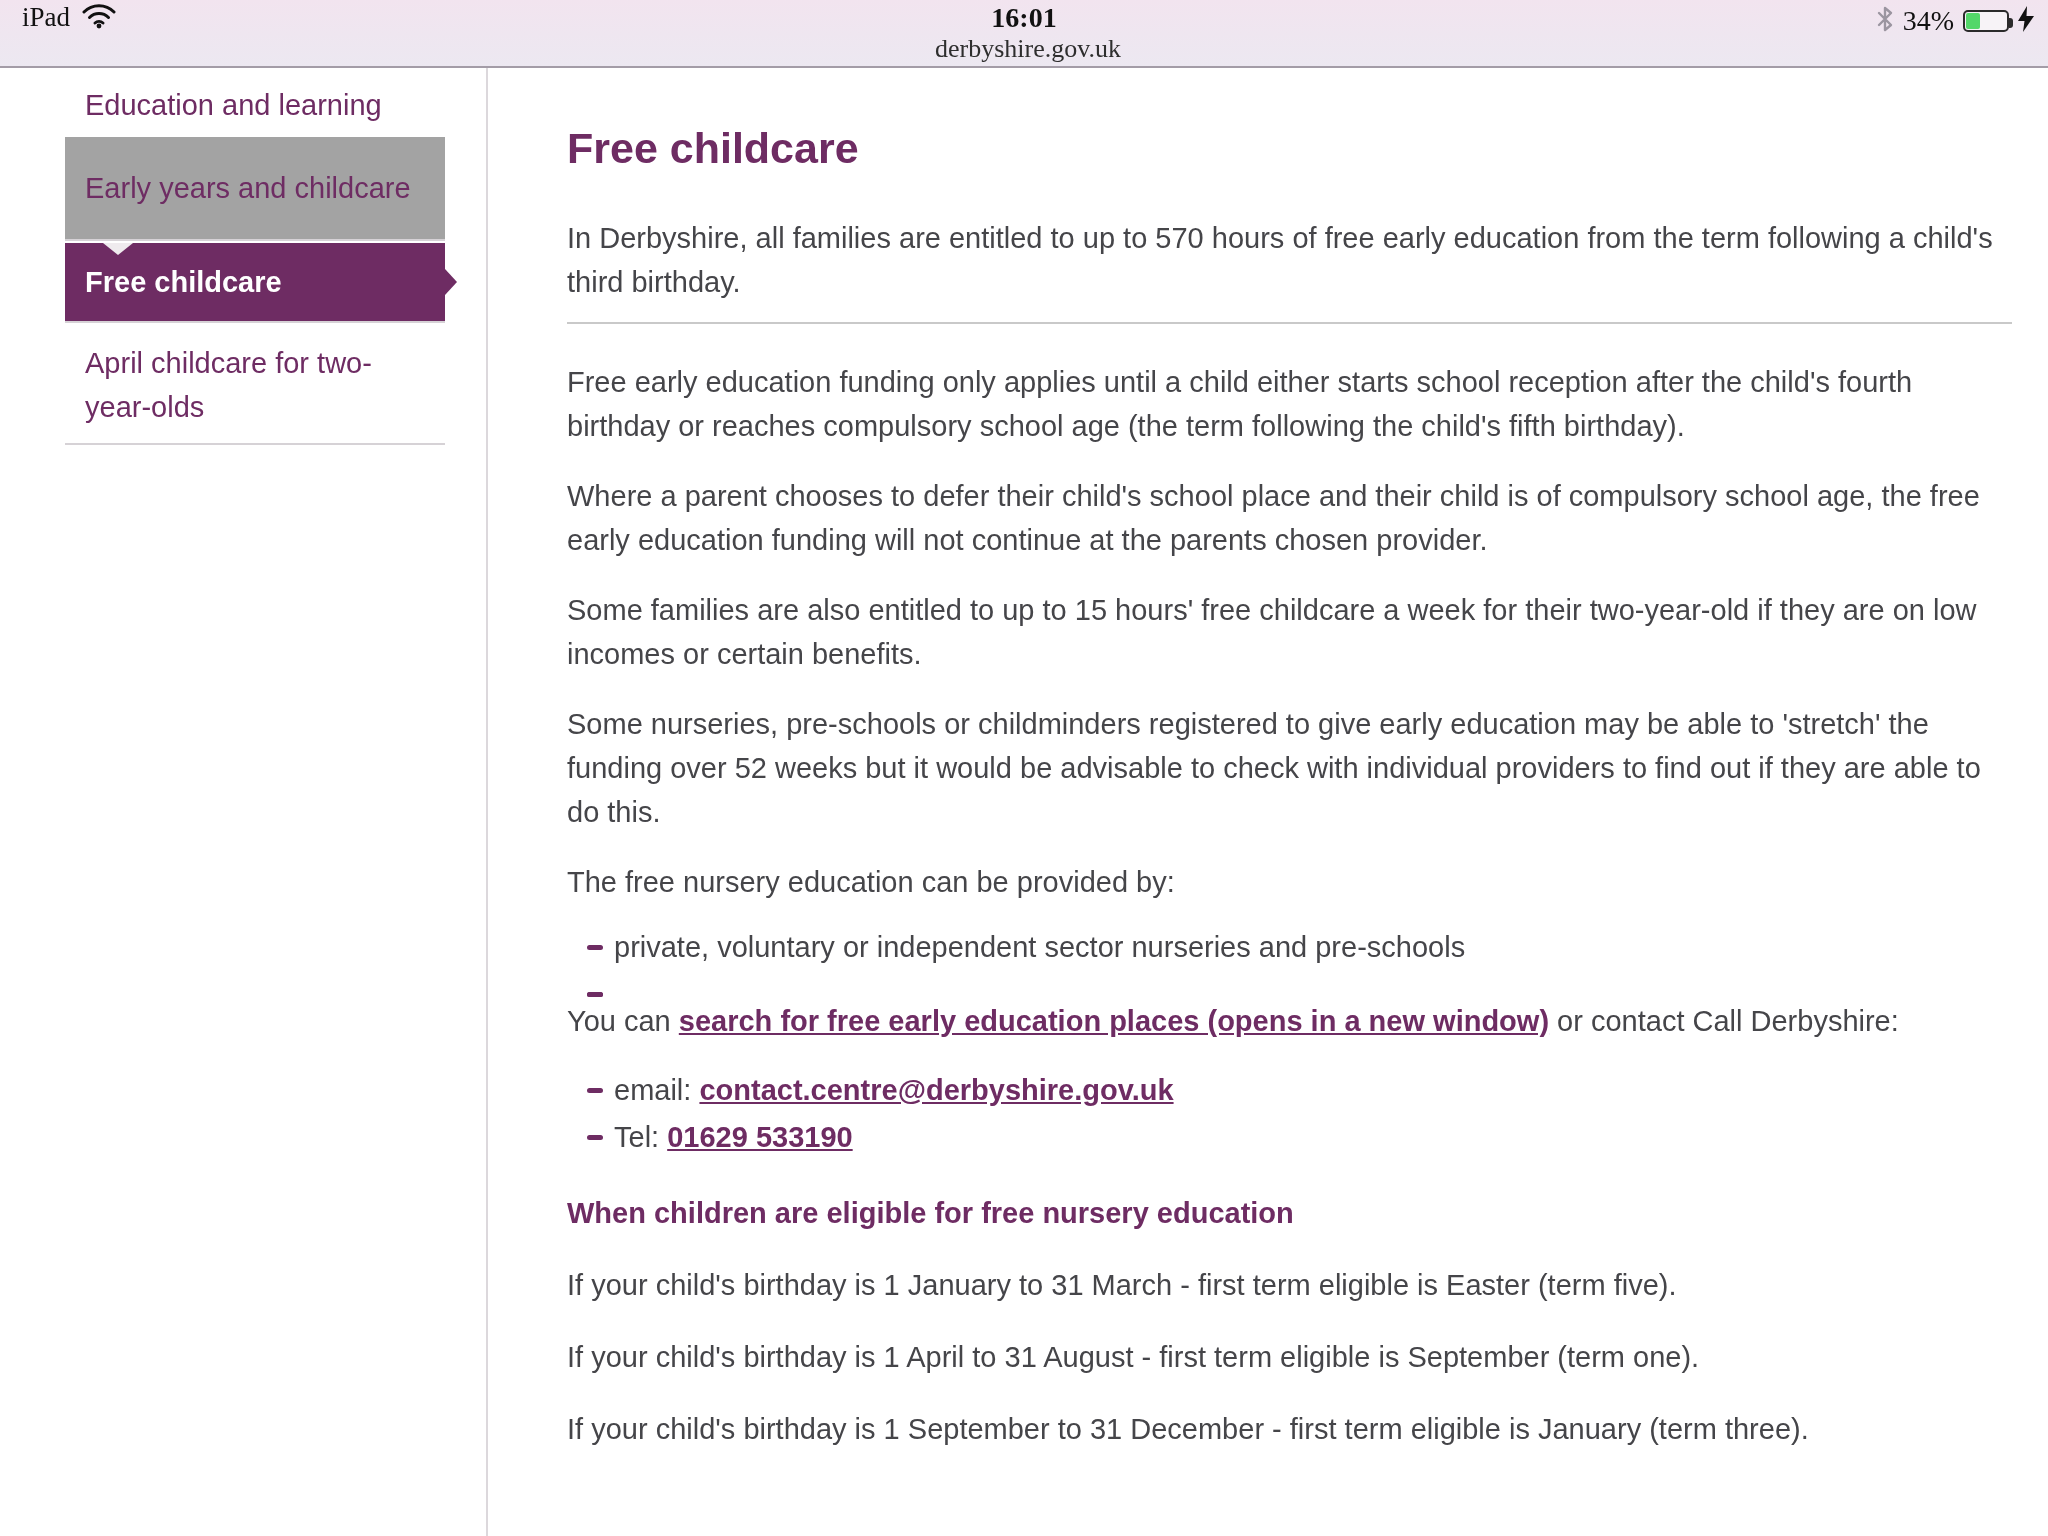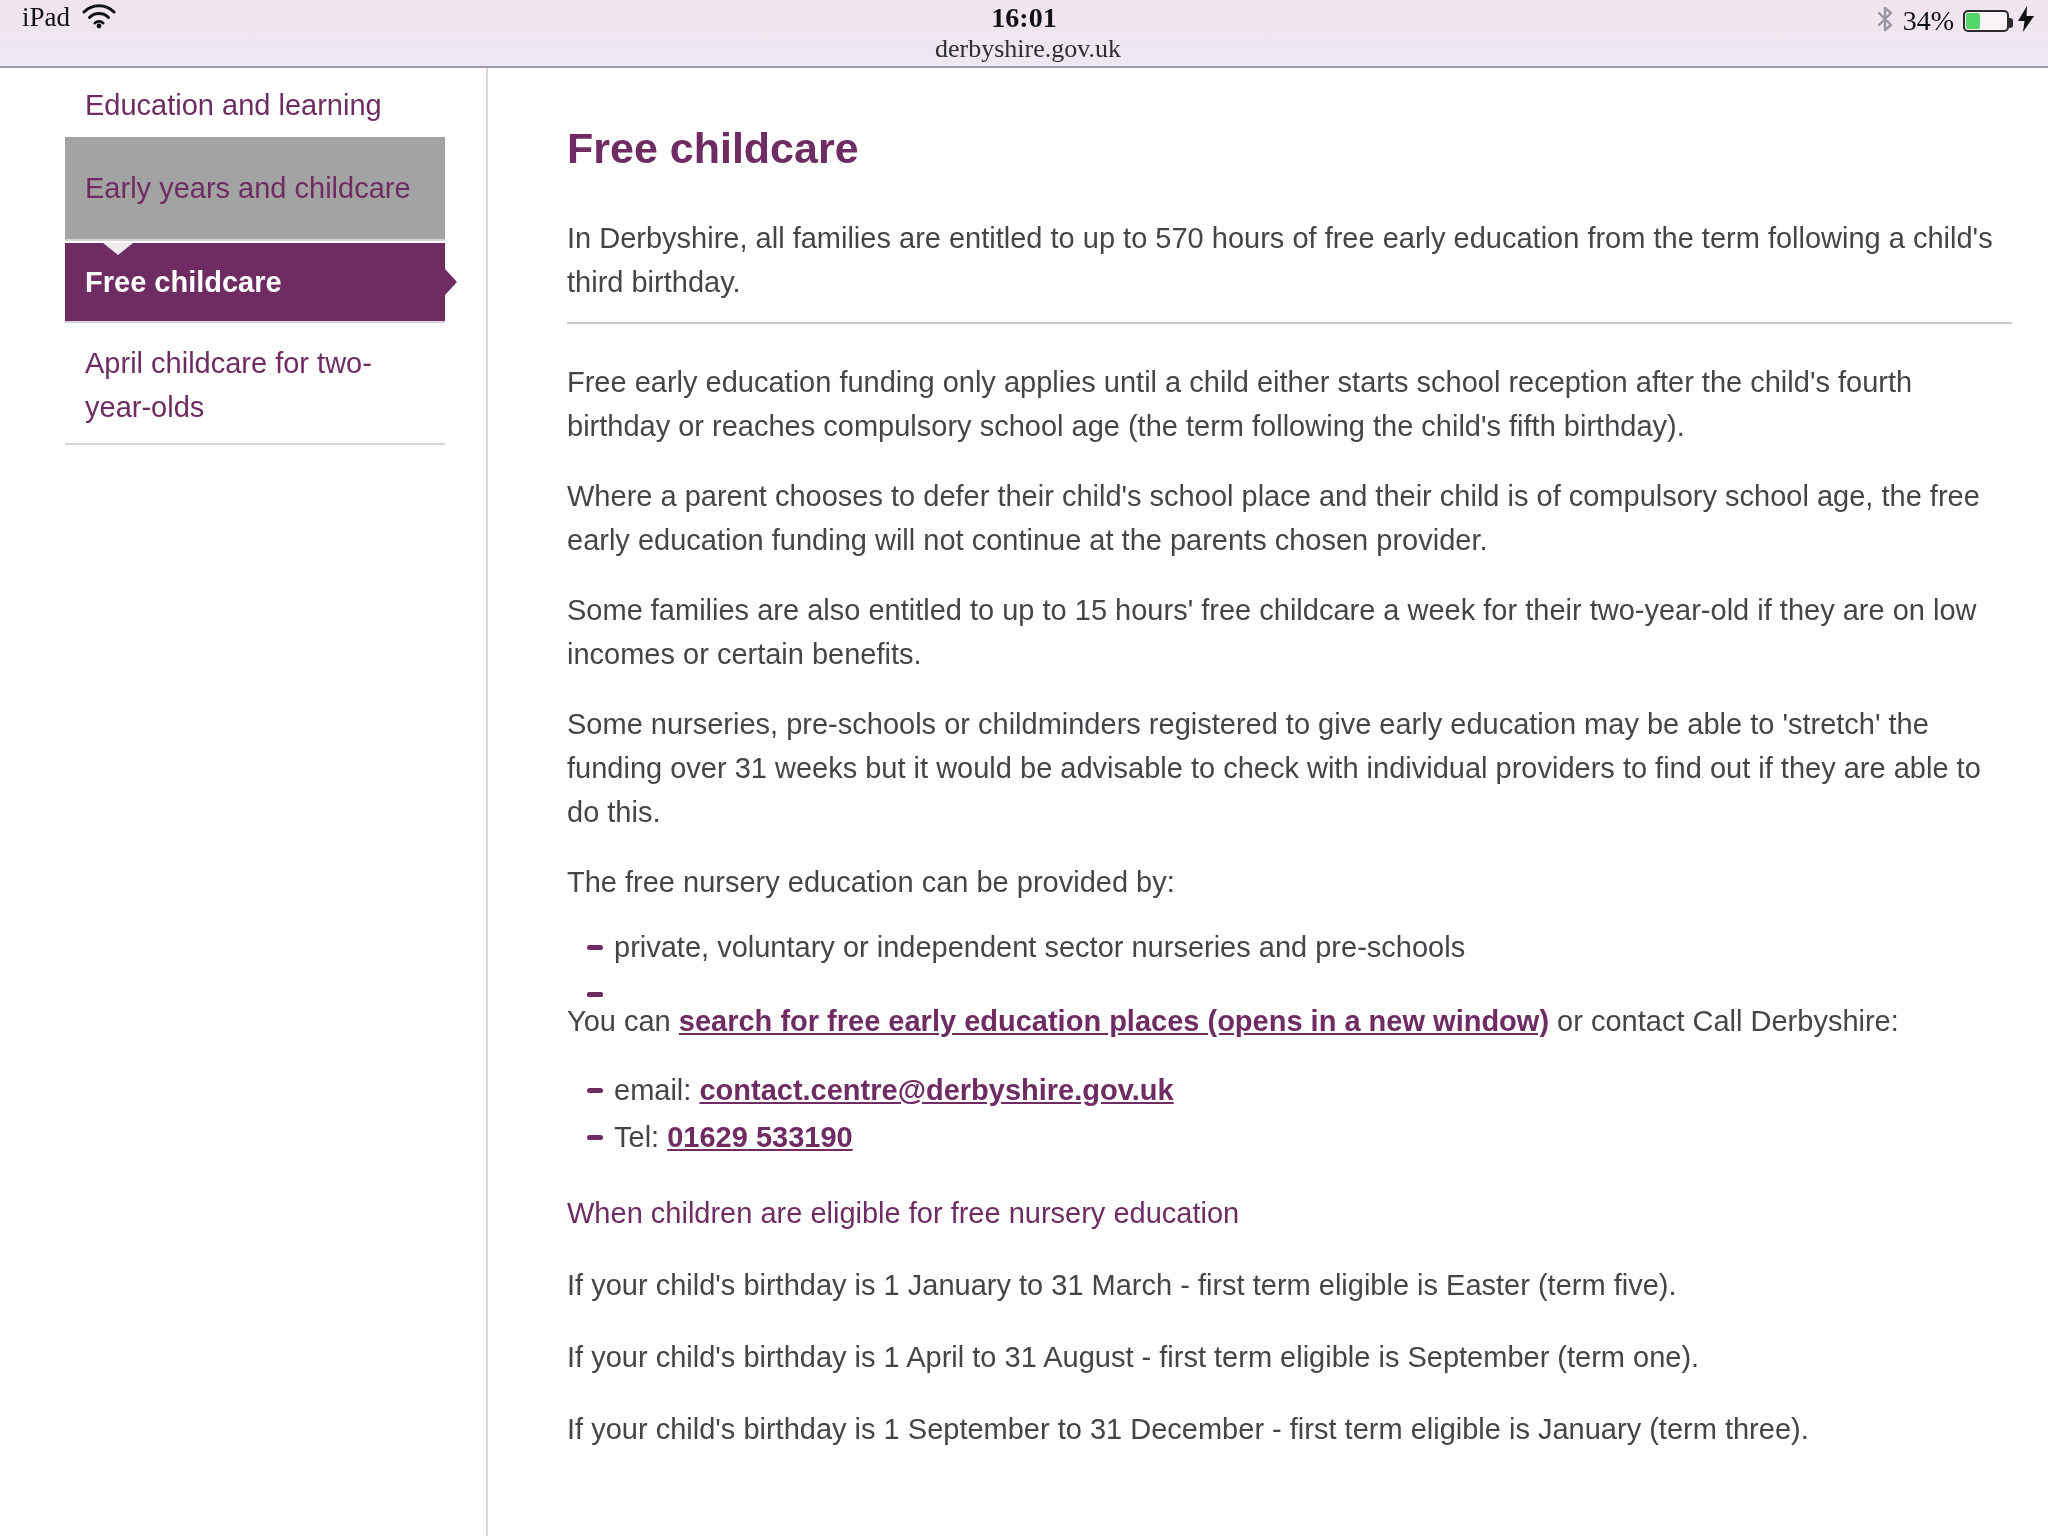--- a/index.html
+++ b/index.html
@@ -82,21 +82,21 @@
   ul.dash-list { list-style:none; margin:20px 0 0; padding:0; }
   ul.dash-list li { position:relative; padding-left:47px; line-height:47px; }
   .dash-marker {
     position:absolute; left:20px; top:21px; width:16px; height:5px;
     background:#6e2c63; border-radius:2.5px;
   }
   .search-line { margin:28px 0 0; }
   ul.contact-list { list-style:none; margin:24px 0 0; padding:0; }
   ul.contact-list li { position:relative; padding-left:47px; line-height:47px; }
   a.plink, .plink { color:#6e2c63; font-weight:bold; text-decoration:underline; cursor:pointer; }
-  .subheading { margin:30px 0 0; font-weight:normal; color:#6e2c63; }
+  .subheading { margin:30px 0 0; font-weight:bold; color:#6e2c63; }
   .elig { margin:28px 0 0; }
 </style>
 </head>
 <body>
 
 <div class="topbar">
   <div class="status-left">
     <span class="device-label">iPad</span>
     <span>
       <svg width="34" height="26" viewBox="0 0 34 26">
@@ -150,21 +150,21 @@
 <main class="content">
   <h1 class="page-title">Free childcare</h1>
 
   <p class="intro">In Derbyshire, all families are entitled to up to 570 hours of free early education from the term following a child's third birthday.</p>
 
   <hr class="rule">
 
   <p class="para-first">Free early education funding only applies until a child either starts school reception after the child's fourth birthday or reaches compulsory school age (the term following the child's fifth birthday).</p>
   <p class="para">Where a parent chooses to defer their child's school place and their child is of compulsory school age, the free early education funding will not continue at the parents chosen provider.</p>
   <p class="para">Some families are also entitled to up to 15 hours' free childcare a week for their two-year-old if they are on low incomes or certain benefits.</p>
-  <p class="para">Some nurseries, pre-schools or childminders registered to give early education may be able to 'stretch' the funding over 31 weeks but it would be advisable to check with individual providers to find out if they are able to do this.</p>
+  <p class="para">Some nurseries, pre-schools or childminders registered to give early education may be able to 'stretch' the funding over 52 weeks but it would be advisable to check with individual providers to find out if they are able to do this.</p>
 
   <p class="para">The free nursery education can be provided by:</p>
 
   <ul class="dash-list">
     <li>
       <span class="dash-marker"></span>
       <span>private, voluntary or independent sector nurseries and pre-schools</span>
     </li>
     <li>
       <span class="dash-marker"></span>

